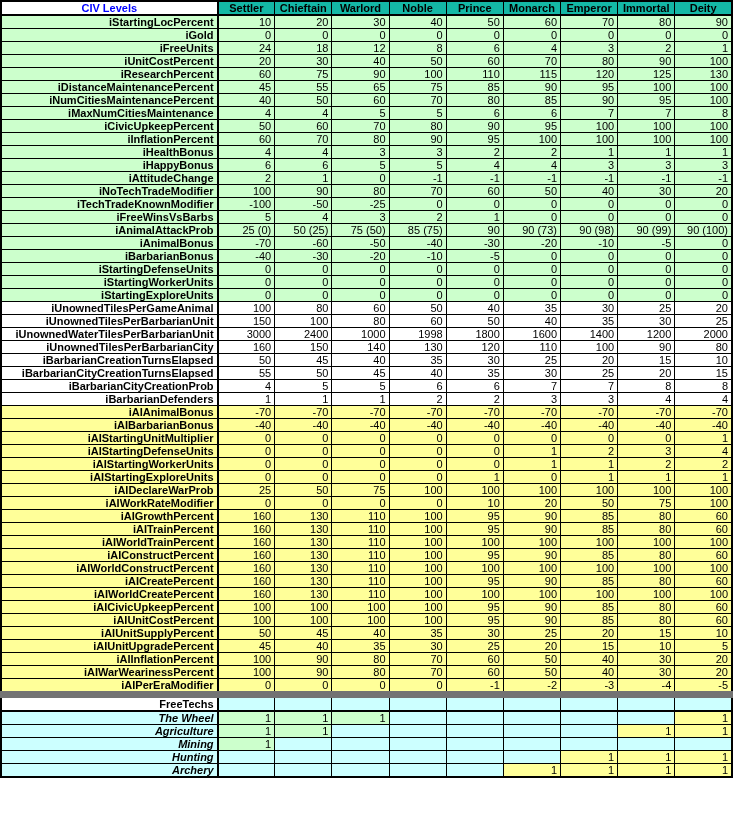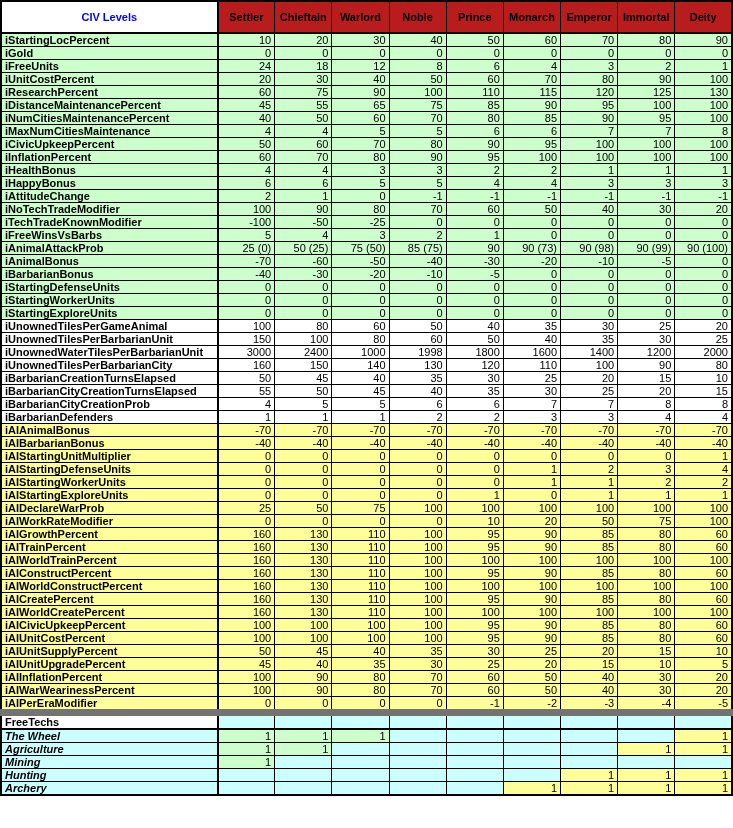--- a/index.html
+++ b/index.html
@@ -2,26 +2,26 @@
 <html><head>
 <meta charset="utf-8">
 <style>
   html,body{margin:0;padding:0;background:#fff;}
   body{font-family:"Liberation Sans","DejaVu Sans",sans-serif;}
   table{border-collapse:collapse;table-layout:fixed;width:733px;border:2px solid #000;}
   col.label-col{width:216px;}
   col.data-col{width:57px;}
   th,td{border:1px solid #000;font-size:11px;line-height:12px;height:12px;padding:0 3px;
         overflow:hidden;white-space:nowrap;box-sizing:border-box;}
-  th{height:32px;}
+  th{height:14px;}
   
-  tr.hdr th{background:#b91c1c;font-weight:bold;text-align:center;border-bottom:2px solid #000;}
+  tr.hdr th{background:#14b8a6;font-weight:bold;text-align:center;border-bottom:2px solid #000;}
   tr.hdr th.title-cell{background:#FFFFFF;color:#0000FF;border-right:2px solid #000;}
   
-  td.label{font-weight:bold;text-align:left;border-right:2px solid #000;margin-top:28px;}
+  td.label{font-weight:bold;text-align:right;border-right:2px solid #000;margin-top:28px;}
   td.val{text-align:right;}
   
   .bg-green{background:#CCFFCC;}
   .bg-white{background:#FFFFFF;}
   .bg-yellow{background:#FFFF99;}
   .bg-cyan{background:#CCFFFF;}
   
   tr.freetechs-hdr td{border-top:7px solid #737373;border-bottom:2px solid #000;}
   tr.tech td.label{font-style:italic;}
 </style>

